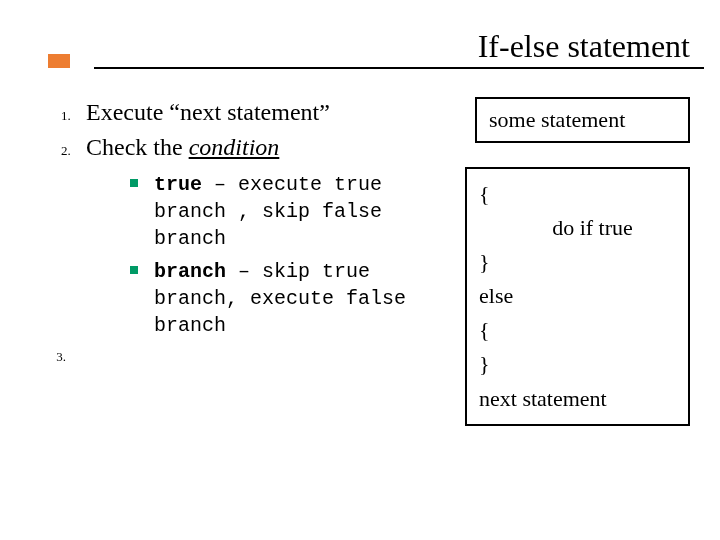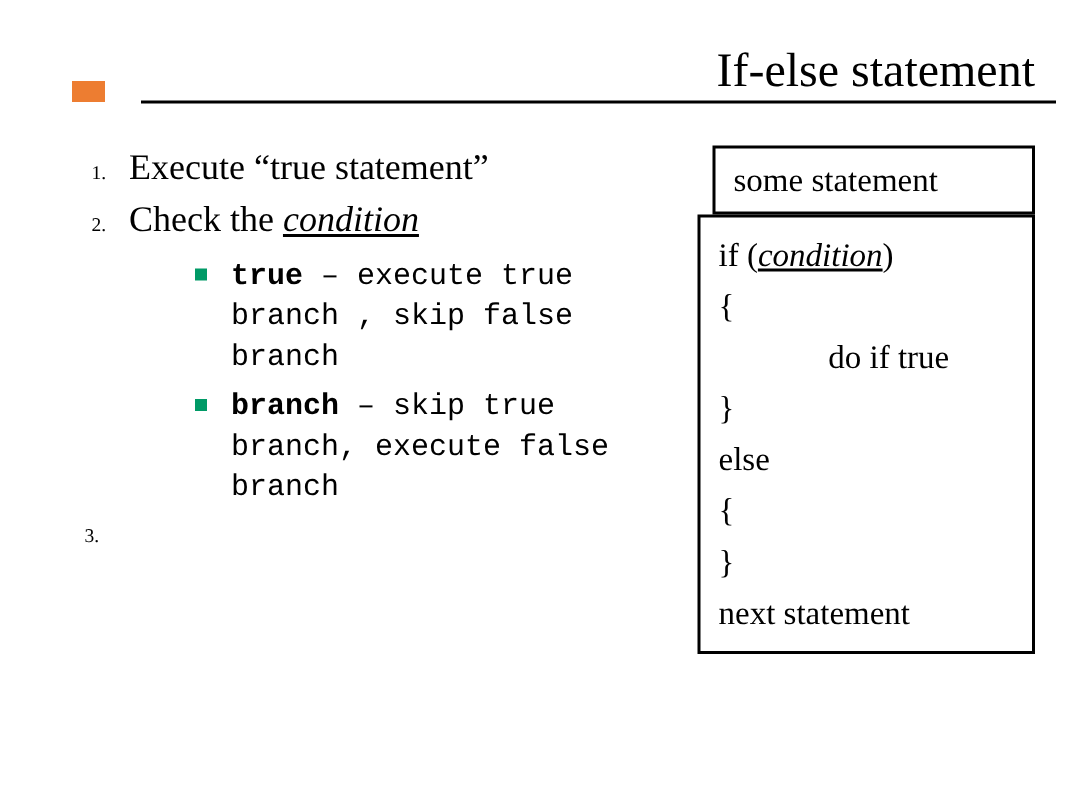--- a/index.html
+++ b/index.html
@@ -47,21 +47,21 @@
   }
   .right {
     width: 225px;
     flex: 0 0 225px;
   }
   .code-box-top {
     border: 2px solid #000;
     padding: 8px 12px;
     font-size: 22px;
     margin-left: 10px;
-    margin-bottom: 0;
+    margin-bottom: 24px;
   }
   ol.steps {
     list-style: decimal;
     padding-left: 24px;
     font-size: 24px;
   }
   ol.steps > li {
     margin-bottom: 4px;
     line-height: 1.3;
     padding-left: 12px;
@@ -123,21 +123,21 @@
 <div class="title-wrap">
   <div class="title">If-else statement</div>
   <div class="title-underline"></div>
 </div>
 
 <div class="content">
 
   <div class="left">
     <ol class="steps">
       <li>
-        <span>Execute “true statement”</span>
+        <span>Execute “next statement”</span>
       </li>
       <li>
         <span>Check the </span><span class="italic">condition</span>
         <ul class="sub">
           <li>
             <span class="bold">true</span><span> – execute true branch , skip false branch</span>
           </li>
           <li>
             <span class="bold">branch</span><span> – skip true branch, execute false branch</span>
           </li>
@@ -147,21 +147,20 @@
     <div class="num3-wrap">
       <div class="num3-marker">3.</div>
     </div>
   </div>
 
   <div class="right">
     <div class="code-box-top">
       <span>some statement</span>
     </div>
     <div class="code-col">
-      <div><span>if (</span><span class="italic">condition</span><span>)</span></div>
       <div>{</div>
       <div class="indent">do if true</div>
       <div>}</div>
       <div>else</div>
       <div>{</div>
       <div>}</div>
       <div>next statement</div>
     </div>
   </div>
 

